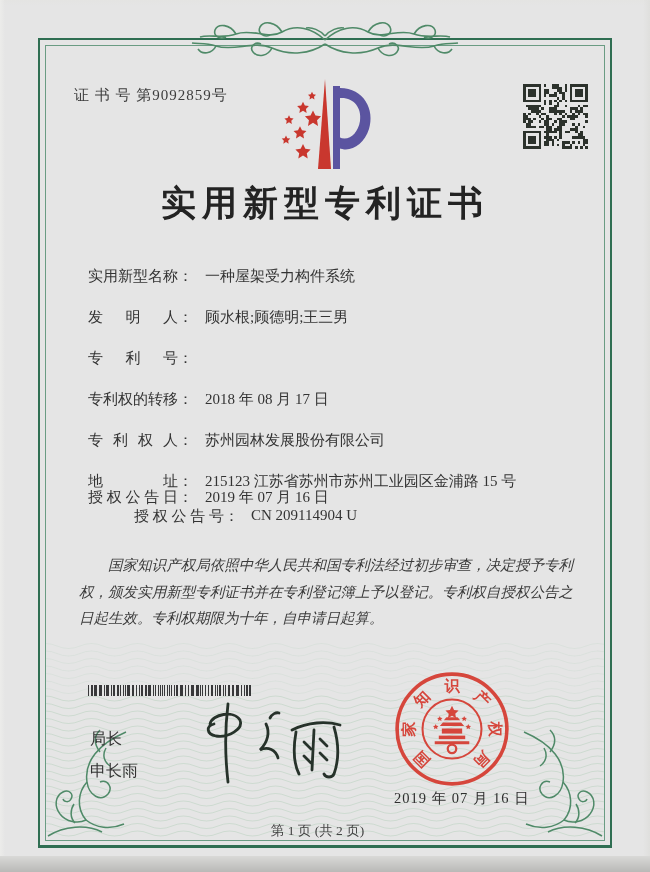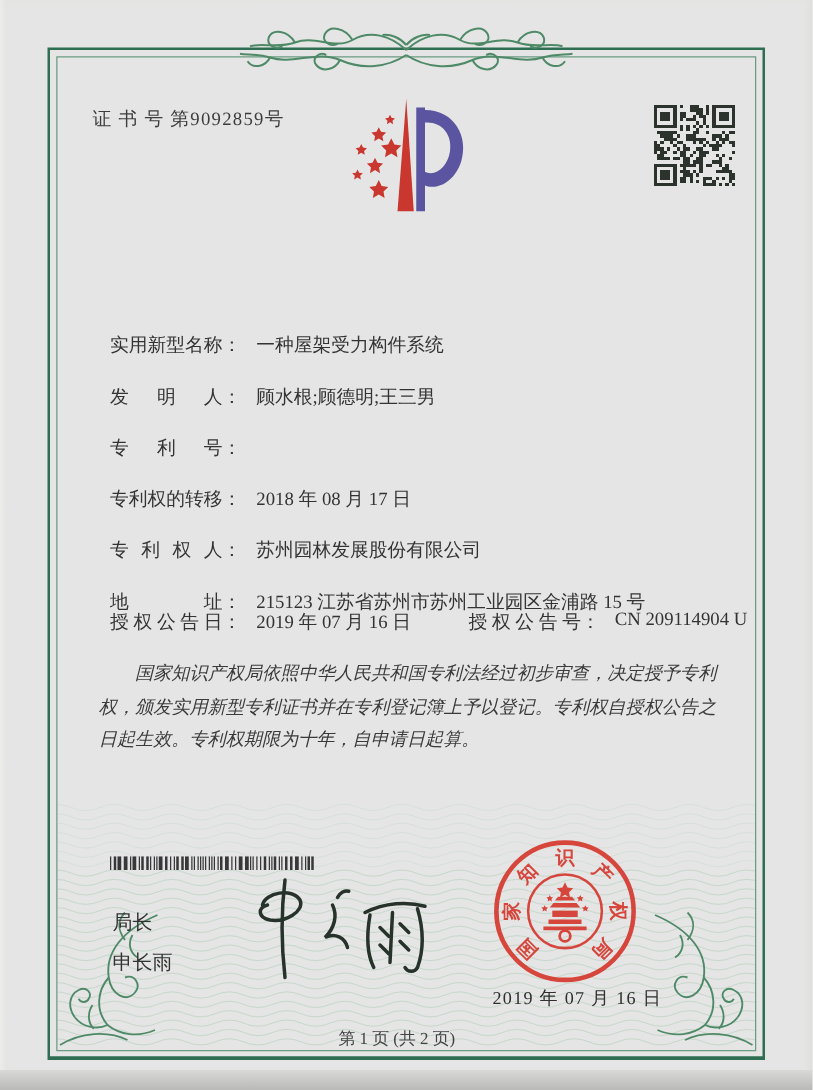--- a/index.html
+++ b/index.html
@@ -18,24 +18,24 @@
     border:2.5px solid #2f6e52;border-bottom-width:3.5px;}
   .frame-inner{position:absolute;left:45px;top:45px;right:45px;bottom:31px;
     border:1px solid #6a9c83;}
   .certno{position:absolute;left:74px;top:86px;font-size:15px;letter-spacing:1px;color:#3c3c3c;}
   .title{position:absolute;left:0;right:0;top:180px;text-align:center;
     font-size:35px;font-weight:600;letter-spacing:6px;color:#232323;}
   .fields{position:absolute;left:88px;top:256px;}
   .frow{display:flex;align-items:center;height:41px;font-size:15px;color:#333;white-space:nowrap;}
   .flabel{display:inline-block;width:90px;text-align:justify;text-align-last:justify;}
   .fcolon{margin-right:12px;}
-  .grantrow{position:absolute;left:88px;top:488px;display:flex;font-size:15px;color:#333;white-space:nowrap;}
+  .grantrow{position:absolute;left:88px;top:488px;display:flex;font-size:15px;color:#333;white-space:nowrap;flex-direction:column;}
   .gpair{display:flex;}
   .g2{margin-left:46px;}
-  .body-text{position:absolute;left:79px;width:494px;top:526px;font-size:14.5px;
+  .body-text{position:absolute;left:79px;width:494px;top:552px;font-size:14.5px;
     line-height:26.5px;color:#3a3a3a;text-align:justify;font-style:italic;}
   .body-text p{margin:0;text-indent:2em;}
   .signer{position:absolute;left:90px;top:723px;font-size:16px;color:#333;line-height:32px;}
   .signer div{white-space:nowrap;}
   .seal-date{position:absolute;left:394px;top:789px;font-size:14.5px;color:#2f2f2f;letter-spacing:1px;white-space:nowrap;}
   .footer{position:absolute;left:0;right:15px;top:822px;text-align:center;font-size:13.5px;color:#444;}
   svg{display:block;}
   .abs{position:absolute;}
 </style>
 </head>
@@ -423,20 +423,21 @@
         <rect x="39.00" y="62.40" width="2.60" height="2.60"></rect>
         <rect x="41.60" y="62.40" width="2.60" height="2.60"></rect>
         <rect x="44.20" y="62.40" width="2.60" height="2.60"></rect>
         <rect x="46.80" y="62.40" width="2.60" height="2.60"></rect>
         <rect x="52.00" y="62.40" width="2.60" height="2.60"></rect>
         <rect x="57.20" y="62.40" width="2.60" height="2.60"></rect>
         <rect x="62.40" y="62.40" width="2.60" height="2.60"></rect>
       </g>
     </svg>
 
+  <div class="title">实用新型专利证书</div>
 
   <div class="fields">
       <div class="frow">
         <span class="flabel">实用新型名称</span>
         <span class="fcolon">：</span>
         <span>一种屋架受力构件系统</span>
       </div>
       <div class="frow">
         <span class="flabel">发明人</span>
         <span class="fcolon">：</span>

